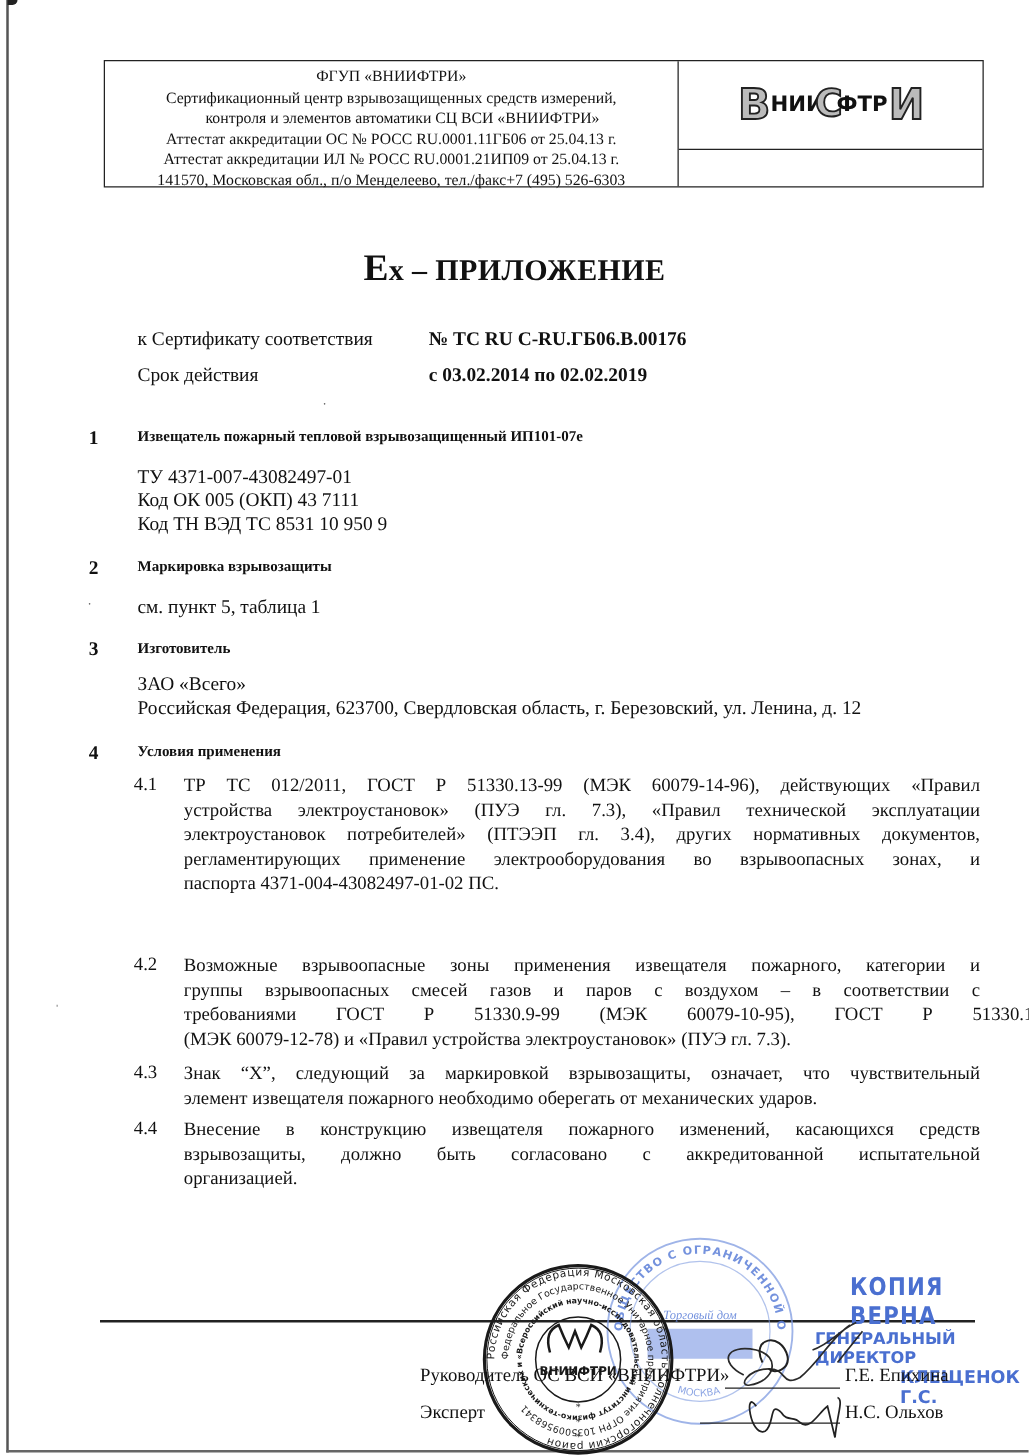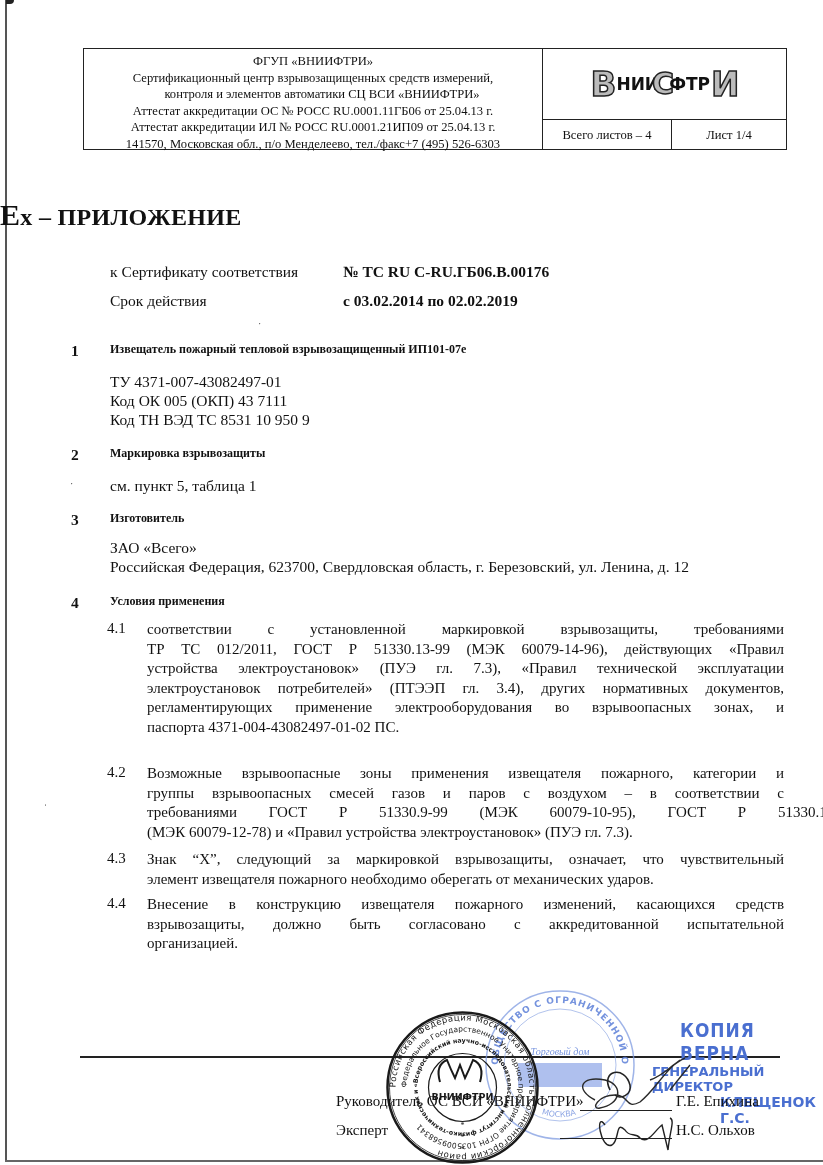--- a/index.html
+++ b/index.html
@@ -21,21 +21,21 @@
     .cell-total { width: 128px; border-right: 1.5px solid #222; display: flex; align-items: center; justify-content: center; font-size: 12.6px; }
     .cell-sheet { flex: 1; display: flex; align-items: center; justify-content: center; font-size: 12.6px; }
 
     
     .logo { display: flex; align-items: center; font-family: "DejaVu Sans", sans-serif; font-weight: bold; }
     .logo .big { font-size: 34px; color: #bbb; -webkit-text-stroke: 1.5px #222; letter-spacing: -1px; line-height: 1; }
     .logo .small { font-size: 17px; color: #111; margin: 0 1px; }
     .logo .mid { font-size: 30px; color: #bbb; -webkit-text-stroke: 1.5px #222; line-height: 1; }
 
     
-    .doc-title { position: absolute; left: 0; width: 823px; top: 198px; text-align: left; font-size: 24px; font-weight: bold; letter-spacing: 0.3px; }
+    .doc-title { position: absolute; left: 0; width: 823px; top: 198px; text-align: center; font-size: 24px; font-weight: bold; letter-spacing: 0.3px; }
     .doc-title .ex-e { font-size: 30px; }
 
     .meta-row { position: absolute; left: 110px; font-size: 15.5px; }
     .meta-label { position: absolute; left: 0; white-space: nowrap; }
     .meta-value { position: absolute; left: 233px; font-weight: bold; white-space: nowrap; }
 
     .dot-mark { position: absolute; font-size: 10px; color: #444; }
 
     .sec-num { position: absolute; left: 71px; font-size: 15.5px; font-weight: bold; }
     .sec-title { position: absolute; left: 110px; font-size: 12px; font-weight: bold; white-space: nowrap; }
@@ -79,24 +79,20 @@
   <div class="header-right">
     <div class="logo-cell">
       <div class="logo">
         <span class="big">В</span>
         <span class="small">НИИ</span>
         <span class="mid" style="margin-left:-8px;margin-right:-6px">С</span>
         <span class="small">ФТР</span>
         <span class="big">И</span>
       </div>
     </div>
-    <div class="bottom-cells">
-      <div class="cell-total">Всего листов – 4</div>
-      <div class="cell-sheet">Лист 1/4</div>
-    </div>
   </div>
 </div>
 
 <div class="doc-title">
   <span class="ex-e">Е</span><span>х</span><span> – ПРИЛОЖЕНИЕ</span>
 </div>
 
 <div class="meta-row" style="top:263px">
   <span class="meta-label">к Сертификату соответствия</span>
   <span class="meta-value">№ ТС RU C-RU.ГБ06.В.00176</span>
@@ -121,21 +117,20 @@
 <div class="sec-num" style="top:511px">3</div>
 <div class="sec-title" style="top:511px">Изготовитель</div>
 <div class="plain bold" style="top:538px">ЗАО «Всего»</div>
 <div class="plain" style="top:557px">Российская Федерация, 623700, Свердловская область, г. Березовский, ул. Ленина, д. 12</div>
 
 <div class="sec-num" style="top:594px">4</div>
 <div class="sec-title" style="top:594px">Условия применения</div>
 
 <div class="cond-num" style="top:620px">4.1</div>
 <div class="cond-text" style="top:620px">
-  <span class="line">соответствии с установленной маркировкой взрывозащиты, требованиями</span>
   <span class="line">ТР ТС 012/2011, ГОСТ Р 51330.13-99 (МЭК 60079-14-96), действующих «Правил</span>
   <span class="line">устройства электроустановок» (ПУЭ гл. 7.3), «Правил технической эксплуатации</span>
   <span class="line">электроустановок потребителей» (ПТЭЭП гл. 3.4), других нормативных документов,</span>
   <span class="line">регламентирующих применение электрооборудования во взрывоопасных зонах, и</span>
   <span class="line last">паспорта 4371-004-43082497-01-02 ПС.</span>
 </div>
 
 <div class="cond-num" style="top:764px">4.2</div>
 <div class="cond-text" style="top:764px">
   <span class="line">Возможные взрывоопасные зоны применения извещателя пожарного, категории и</span>

